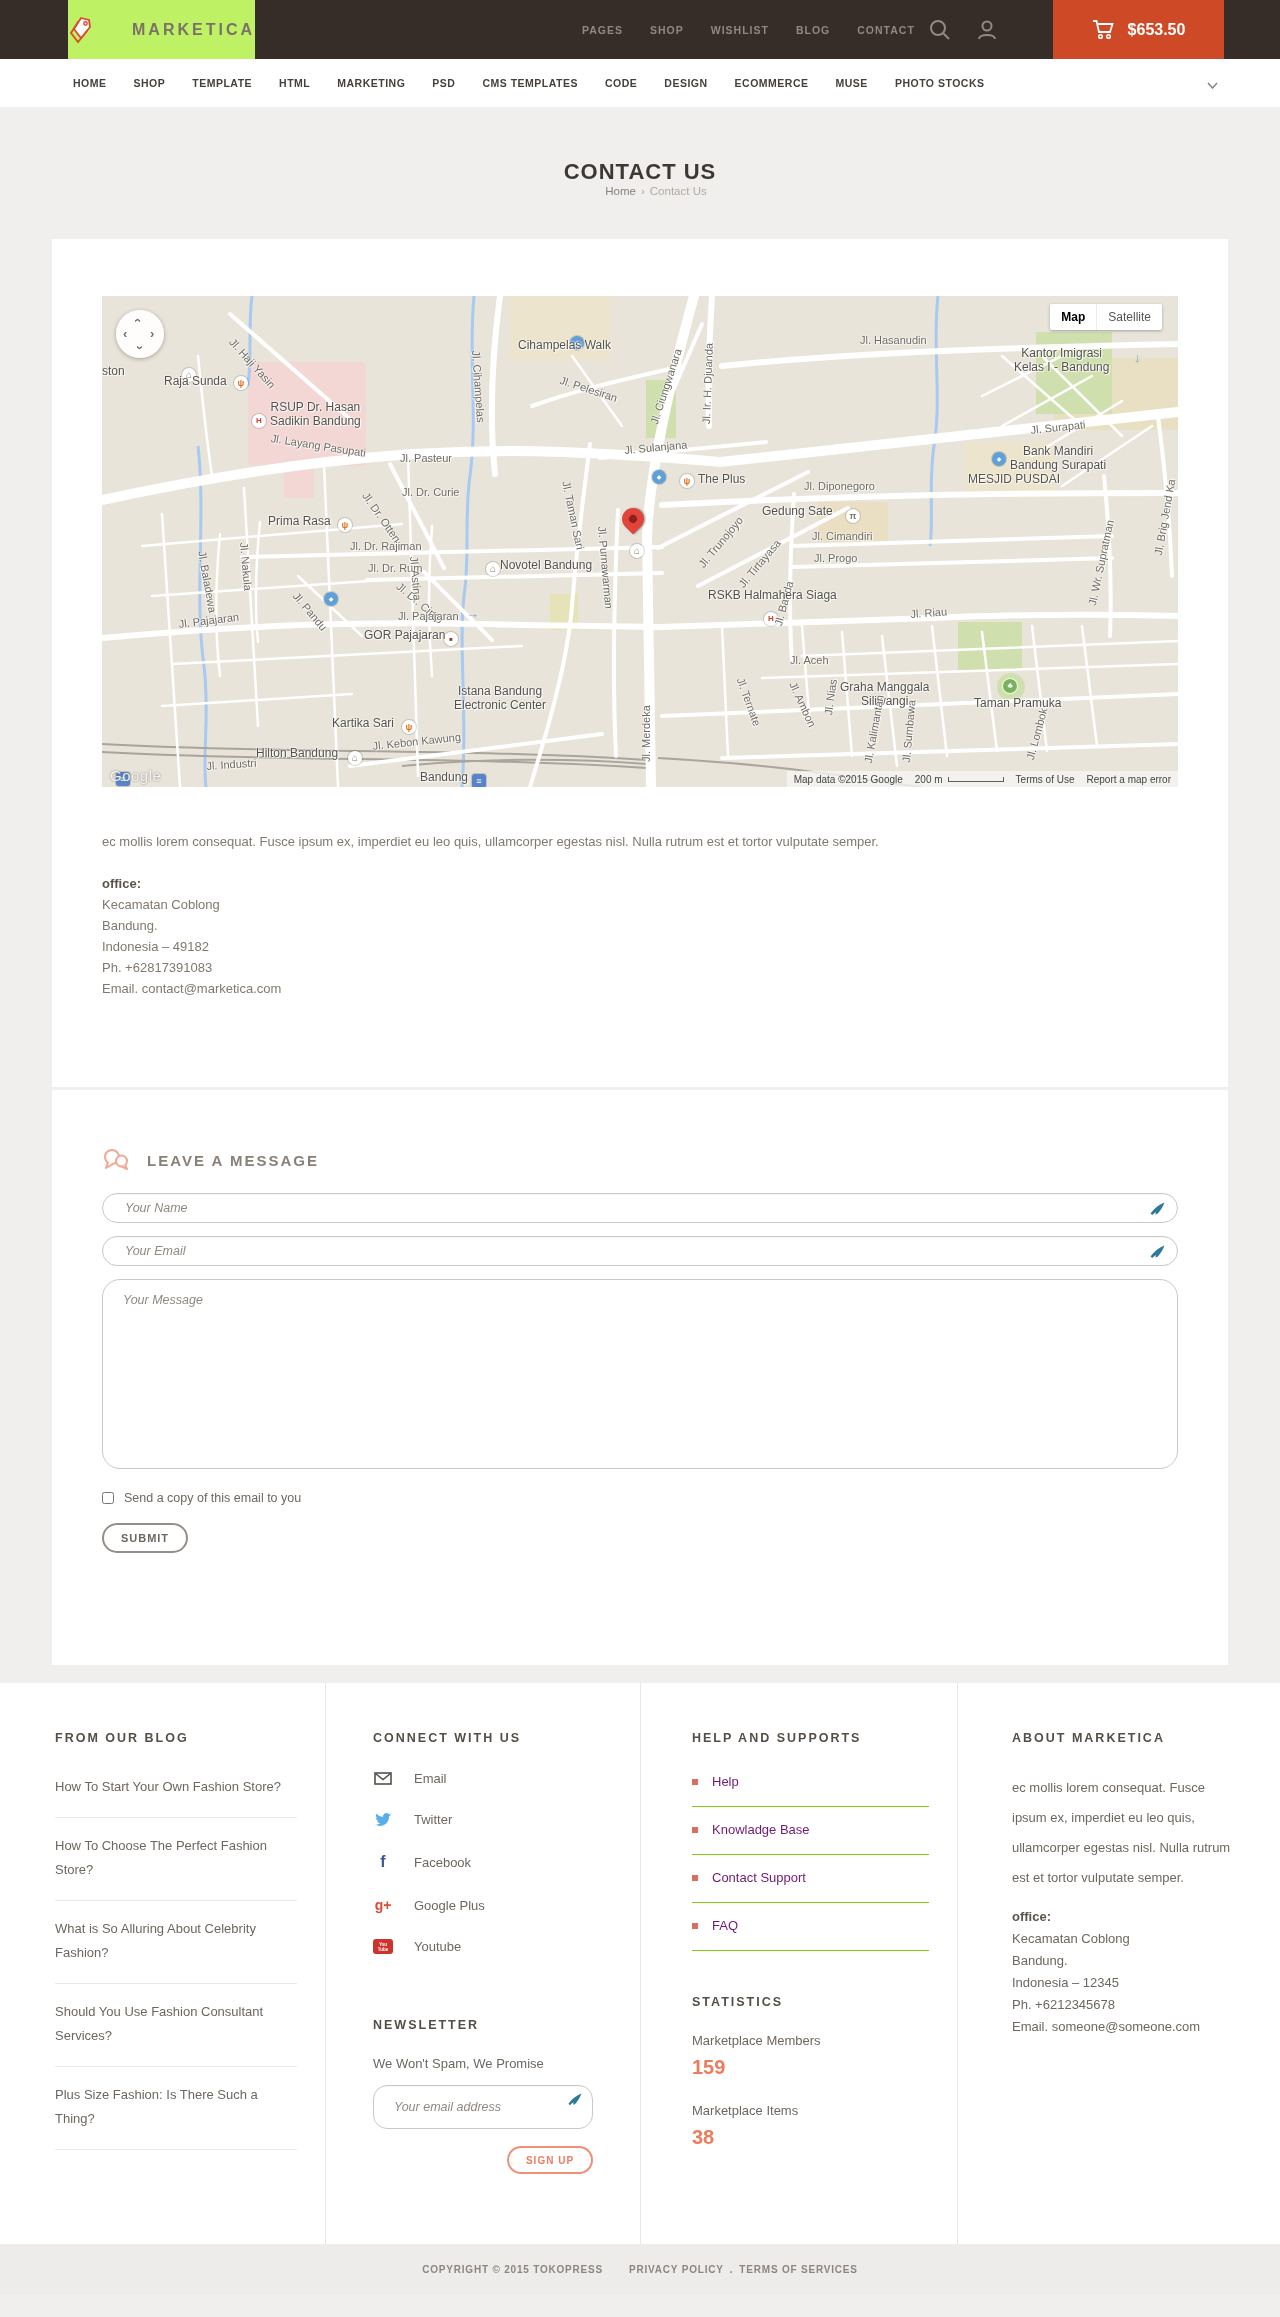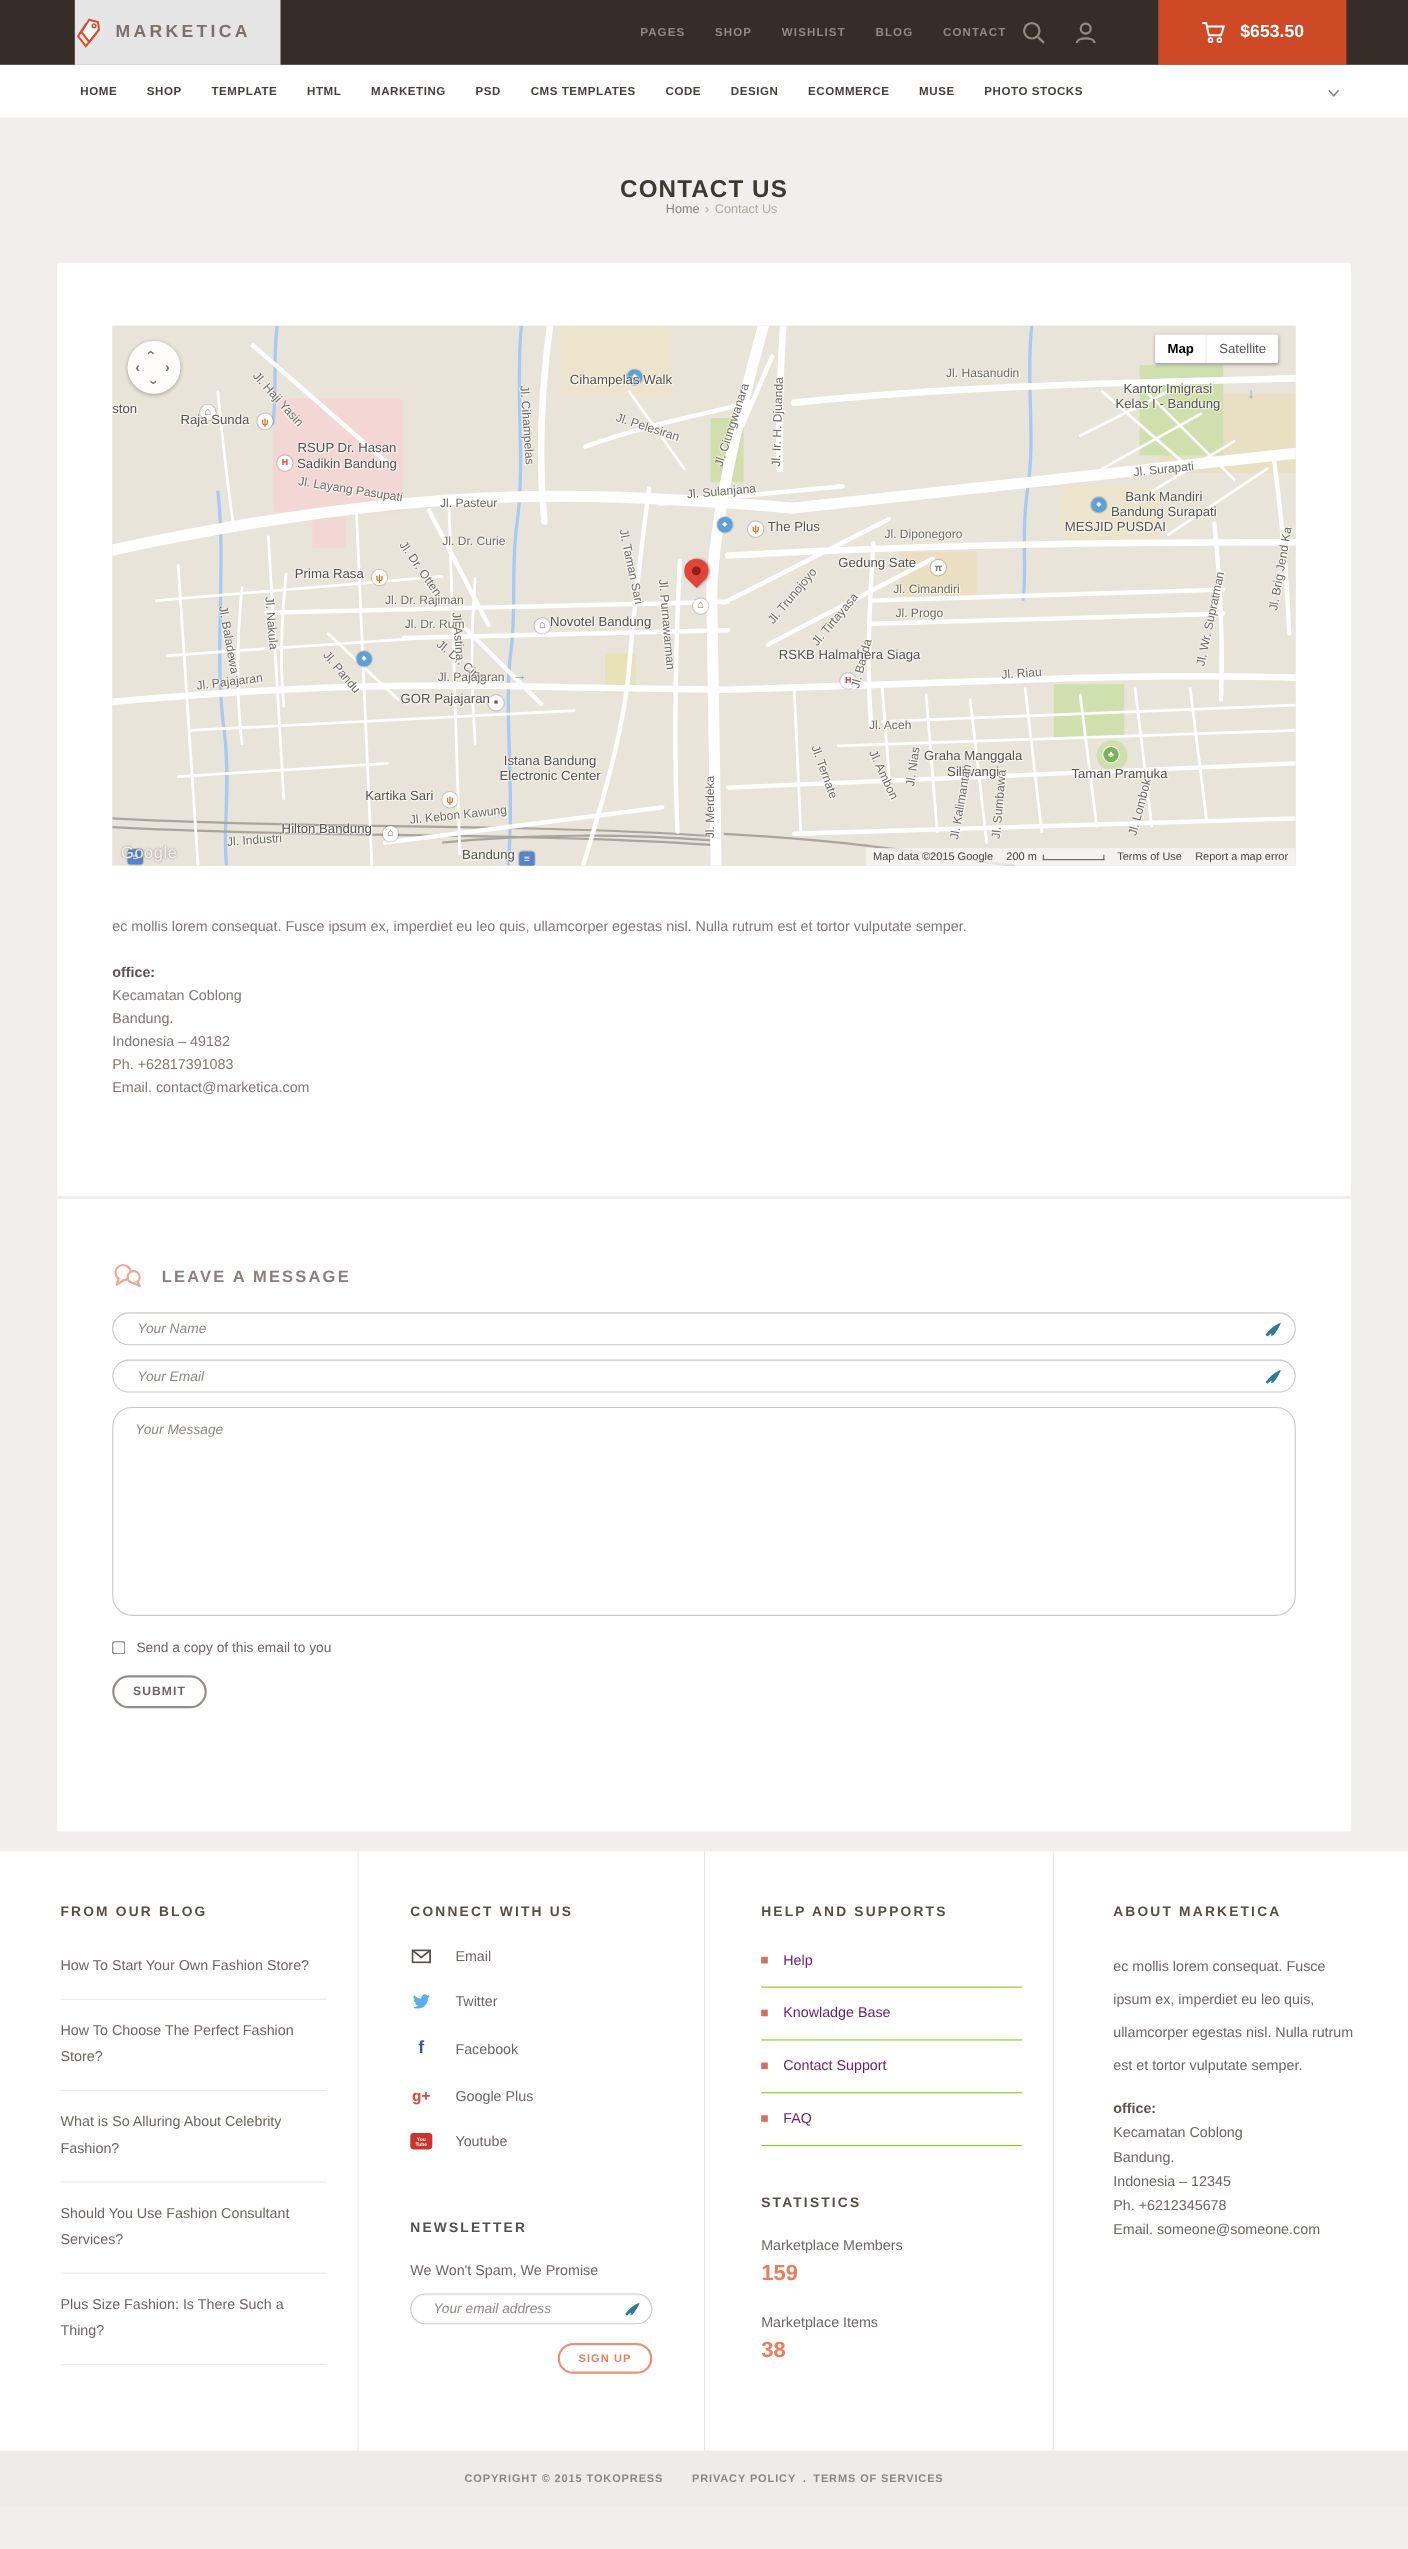--- a/index.html
+++ b/index.html
@@ -2,22 +2,22 @@
 <html><head>
 <meta charset="utf-8">
 <style>
   * { box-sizing: border-box; }
   html,body { margin:0; padding:0; }
   body { width:1280px; background:#f0efed; font-family:"Liberation Sans", sans-serif; color:#6e6760; }
   a { text-decoration:none; color:inherit; cursor:pointer; }
 
   
   .header { position:relative; height:59px; background:#372d28; }
-  .logo-box { position:absolute; left:68px; top:0; width:187px; height:59px; background:#e5e5e5;
-              display:flex; align-items:center; justify-content:flex-start; gap:11px; }
+  .logo-box { position:absolute; left:68px; top:0; width:187px; height:59px; background:#bef264;
+              display:flex; align-items:center; justify-content:space-between; gap:11px; }
   .logo-text { font-size:16px; font-weight:bold; letter-spacing:3px; color:#7b7169; }
   .h-nav { position:absolute; left:582px; top:0; height:59px; display:flex; align-items:center; gap:27px; }
   .h-link { font-size:10.5px; font-weight:bold; letter-spacing:1px; color:#93887f; }
   .h-icons { position:absolute; left:928px; top:0; height:59px; display:flex; align-items:center; gap:24px; }
   .h-ico { display:flex; align-items:center; }
   .cart-btn { position:absolute; left:1053px; top:0; width:171px; height:59px; background:#ce4a26; border:none;
               color:#fff; display:flex; align-items:center; justify-content:center; gap:12px;
               font-family:inherit; font-size:16px; font-weight:bold; cursor:pointer; }
 
   
@@ -129,21 +129,21 @@
 
   .soc-row { display:flex; align-items:center; gap:21px; margin-top:26px; font-size:13px; color:#6e6760; }
   .soc-ico { width:20px; display:flex; justify-content:center; align-items:center; }
   .fb-f { font-size:16px; font-weight:bold; color:#39579a; }
   .gp { font-size:14px; font-weight:bold; color:#dc4a38; }
   .yt { display:block; width:21px; height:15px; background:#cc332d; border-radius:3px; color:#fff;
         font-size:4.5px; line-height:5px; text-align:center; padding-top:2.5px; font-weight:bold; white-space:pre-line; }
 
   .news-head { margin-top:64px; }
   .news-tag { margin-top:24px; font-size:13px; color:#6e6760; }
-  .news-pill { margin-top:14px; width:220px; height:28px; border-radius:14px; }
+  .news-pill { margin-top:14px; width:220px; height:44px; border-radius:14px; }
   .news-pill input { margin:0 30px 0 18px; }
   .signup-btn { display:block; margin:17px 0 0 134px; width:86px; height:28px; border:2px solid #ef8f77;
                 border-radius:15px; background:#fff; color:#ed7c5f; font-family:inherit; font-weight:bold;
                 font-size:10px; letter-spacing:1px; cursor:pointer; }
 
   .help-list { margin-top:14px; }
   .help-item { display:flex; align-items:center; gap:14px; padding:15px 0 17px;
                border-bottom:1px solid #84cc16; font-size:13px; color:#701a75; }
   .bullet { width:6px; height:6px; background:#d8705f; flex:0 0 auto; }
   .stats-head { margin-top:44px; }

